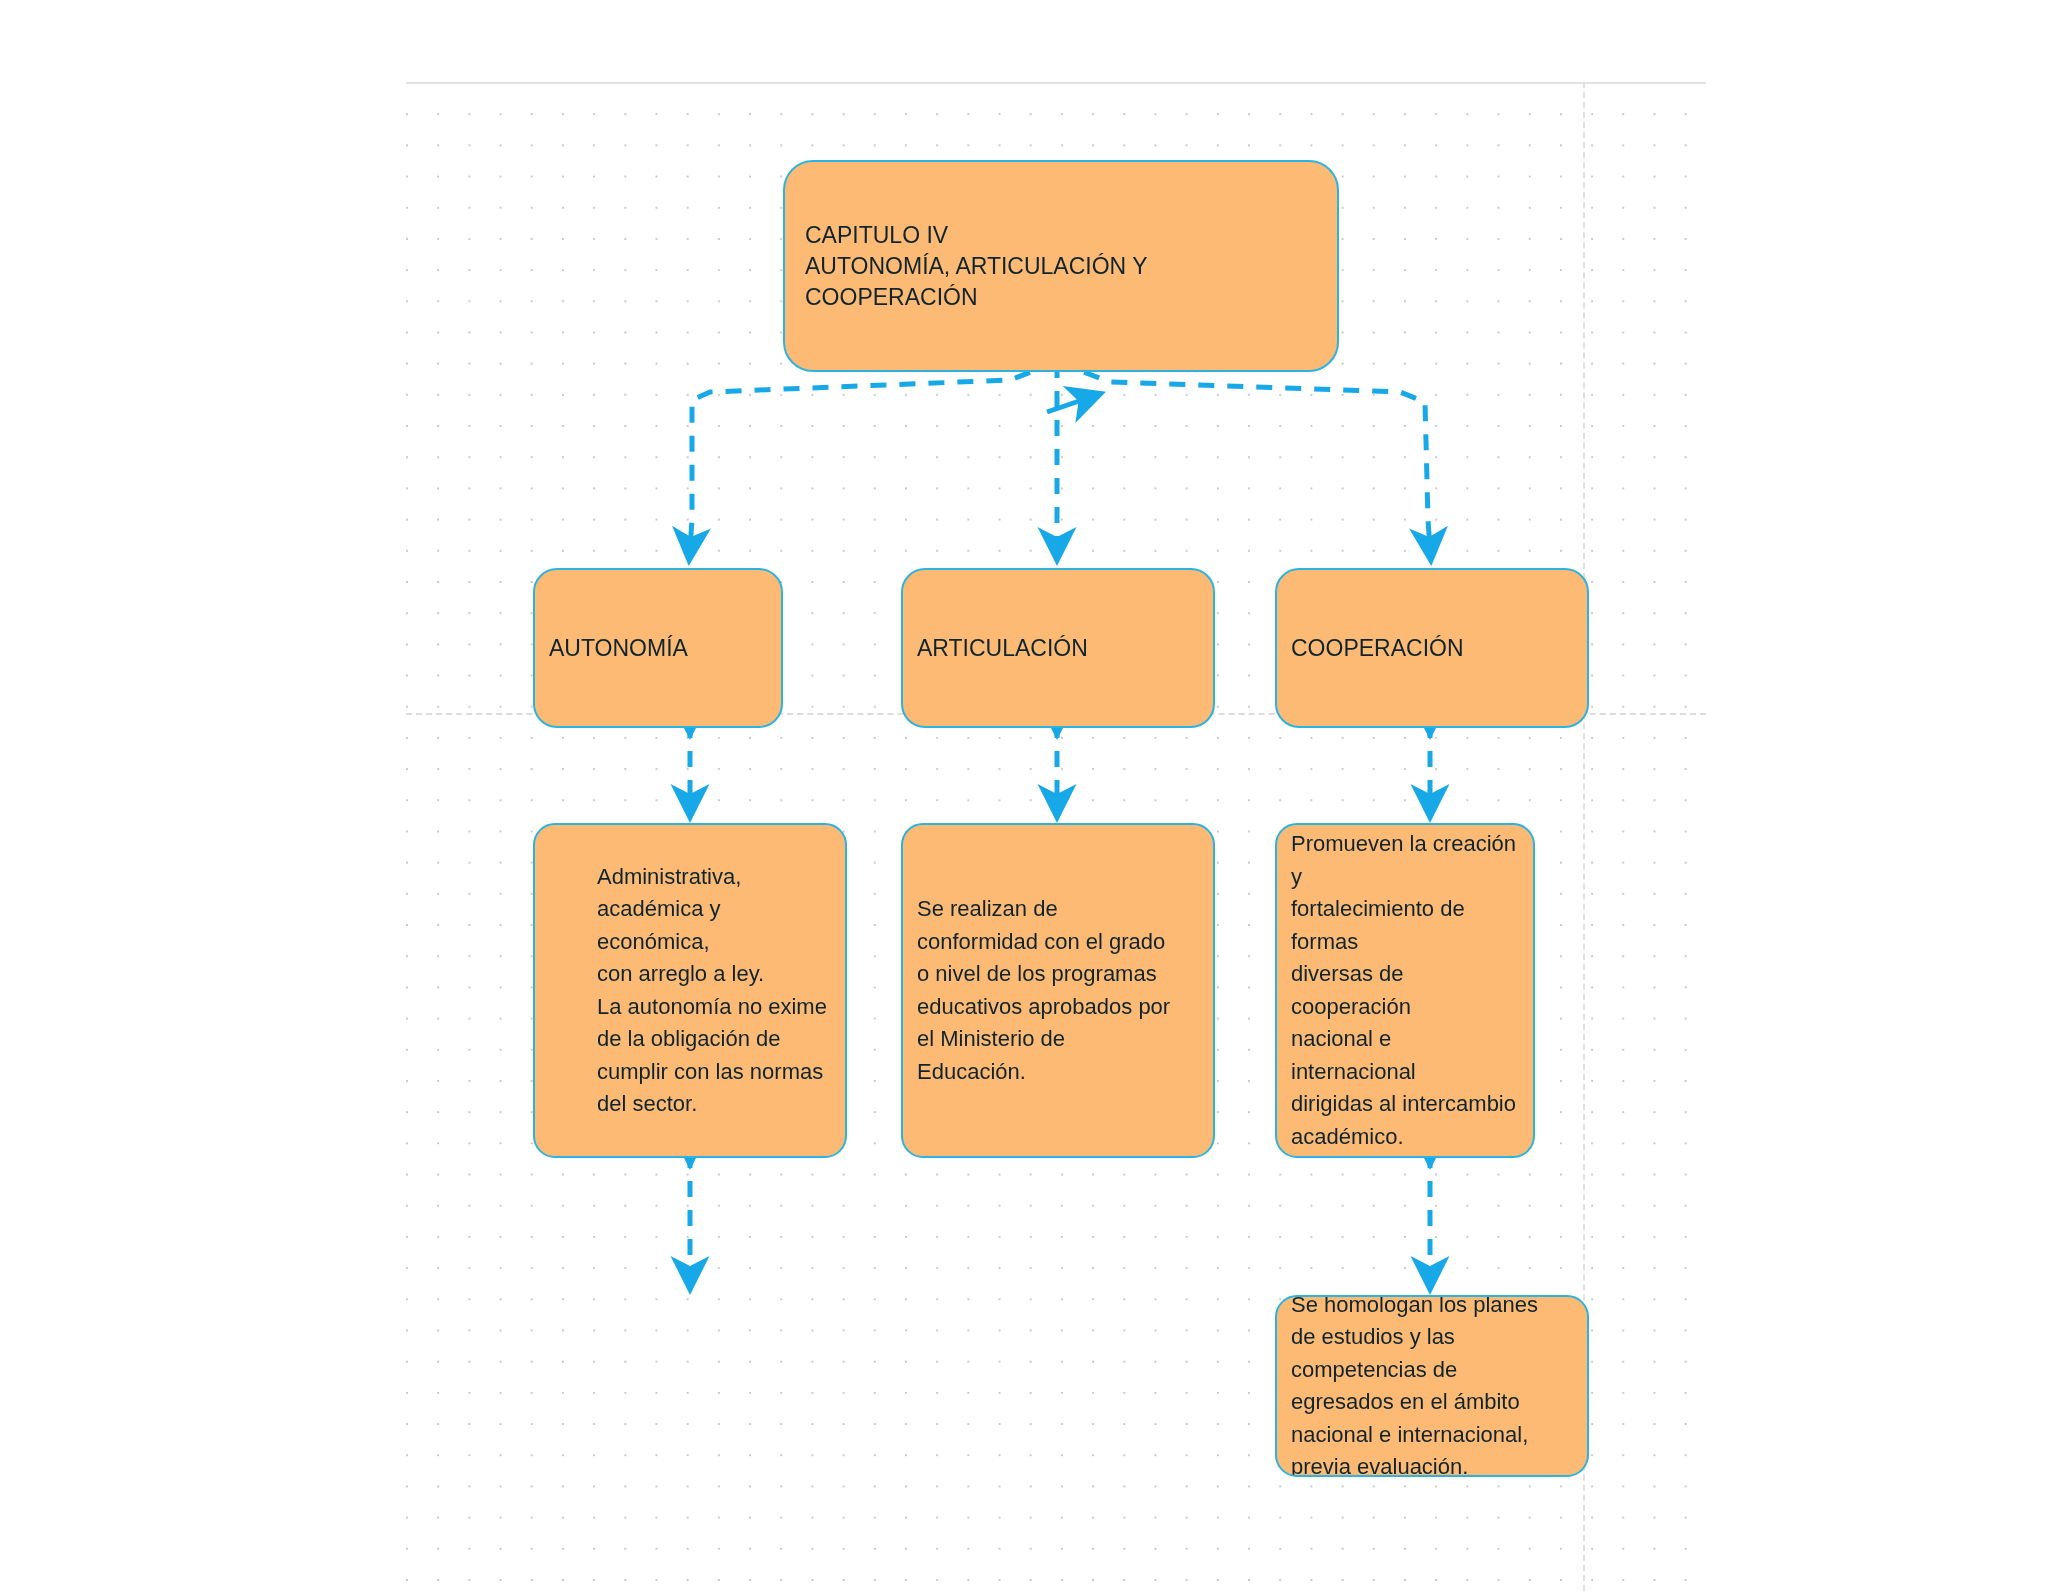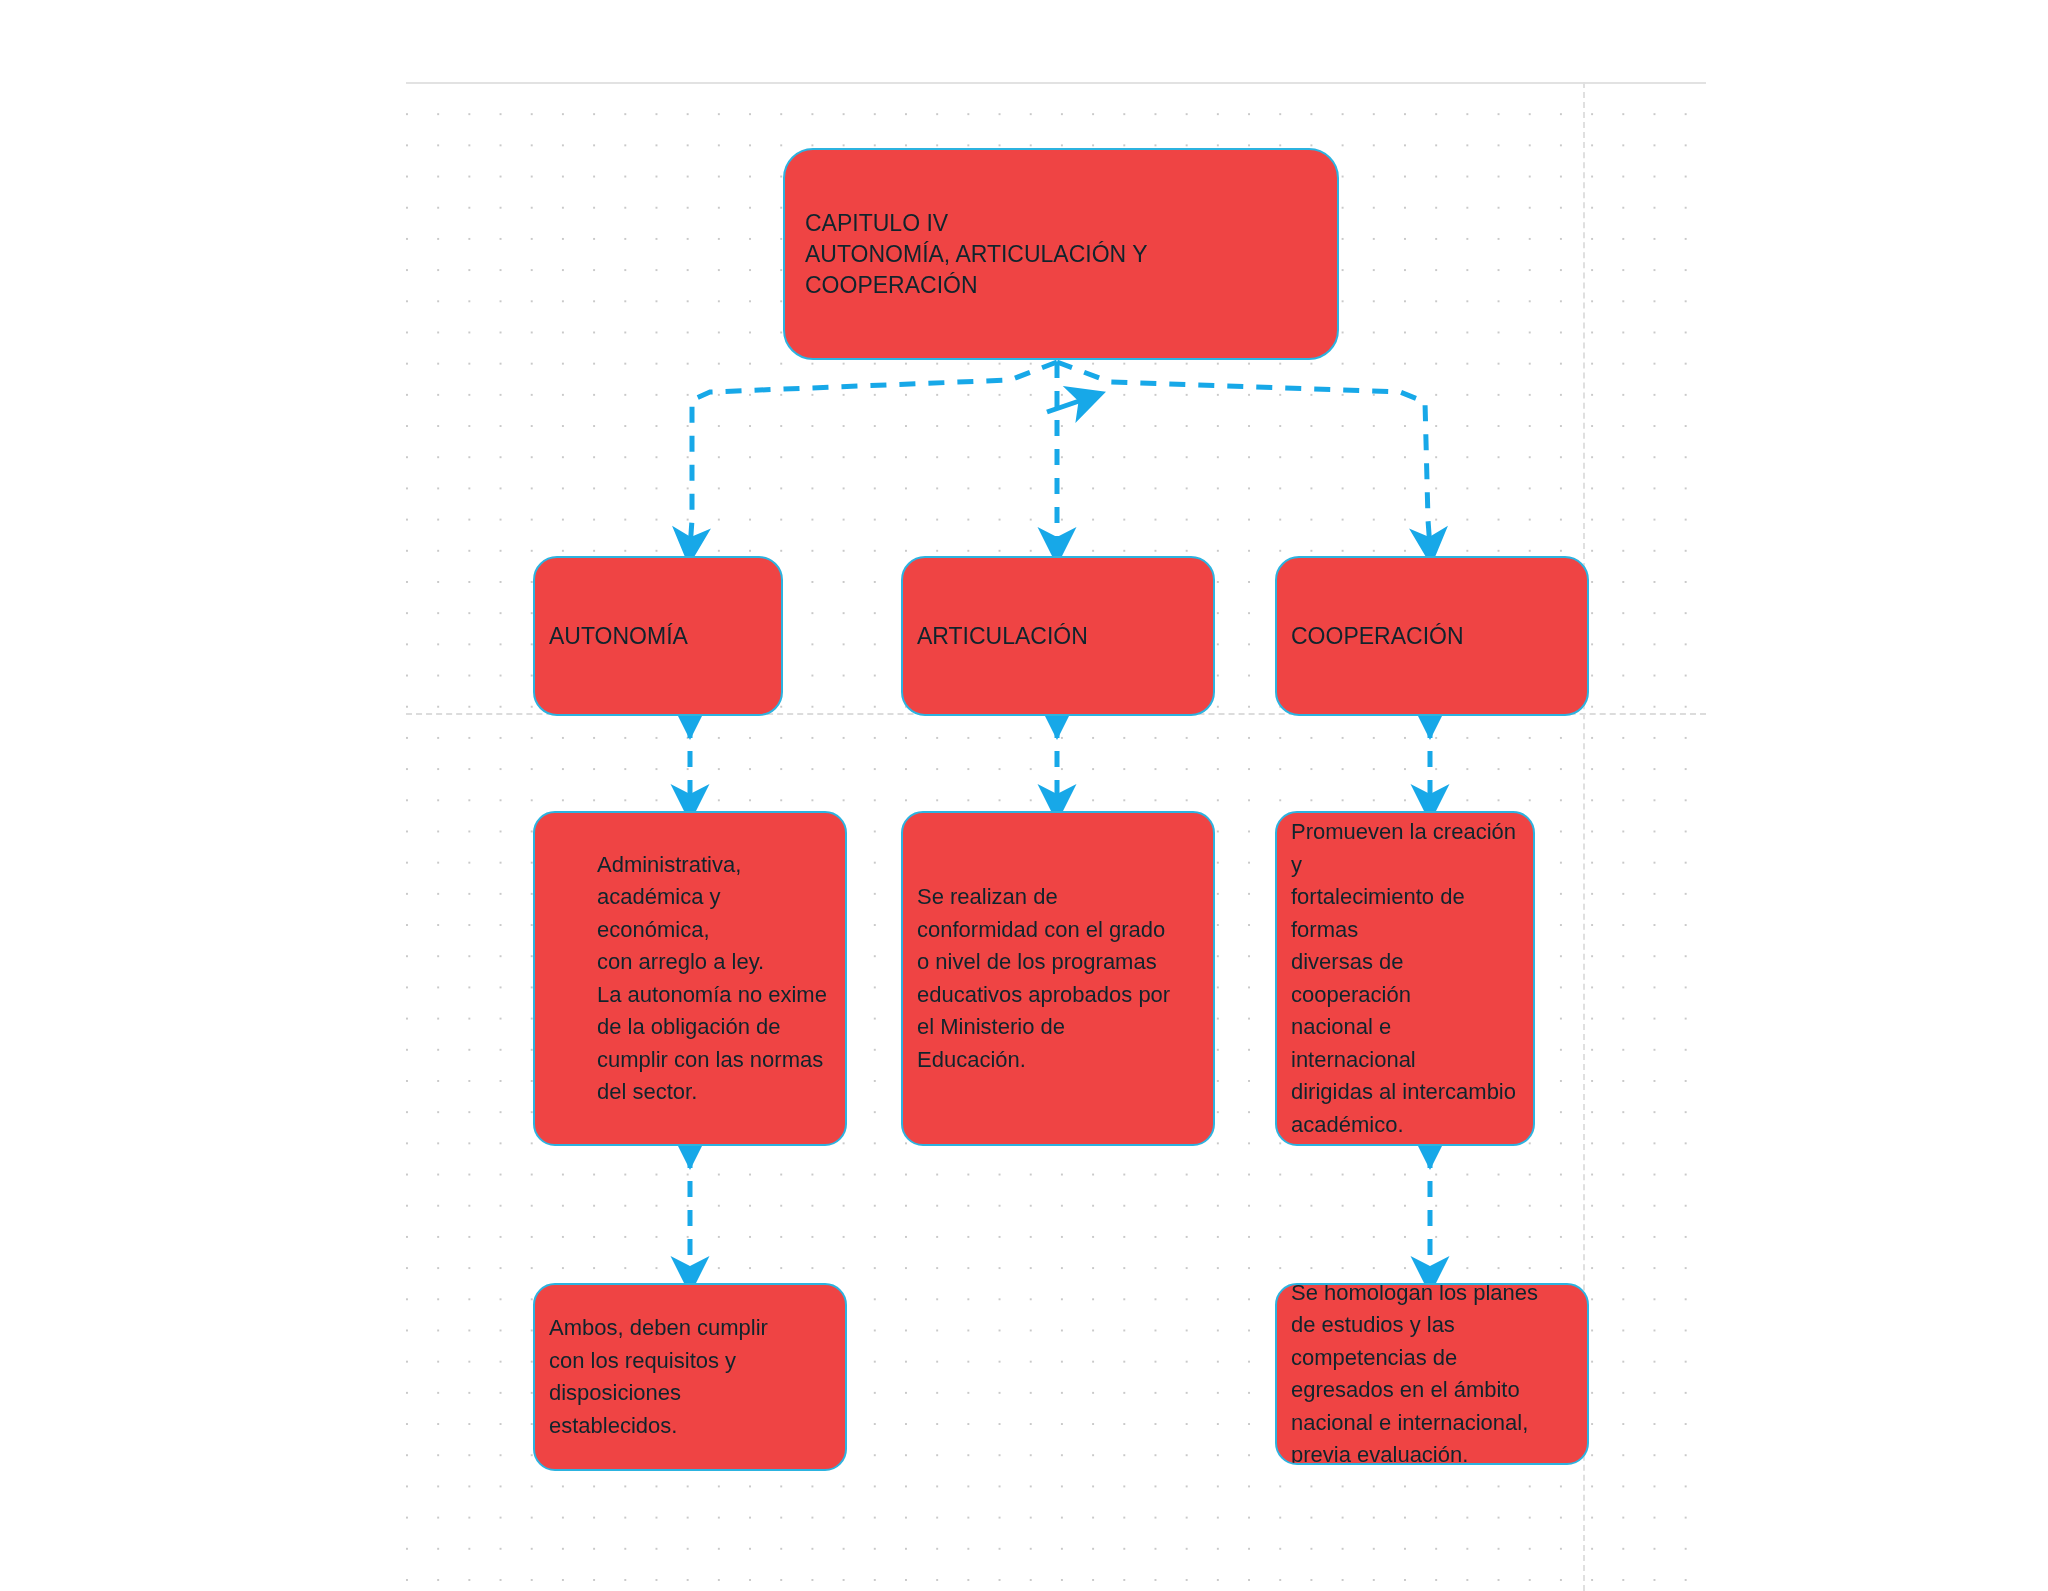--- a/index.html
+++ b/index.html
@@ -48,28 +48,29 @@
   }
   .pagebreak.v {
     width: 0;
     border-left: 2px dashed #e0e0e0;
   }
 
   
   .node {
     position: absolute;
     box-sizing: border-box;
-    background: #ef4444;
+    background: #fdba74;
     border: 2px solid #2cb3e0;
     border-radius: 22px;
     color: #0d2730;
     font-family: "Liberation Sans", sans-serif;
     display: flex;
     align-items: center;
     overflow: hidden;
+    margin-top: 12px;
   }
   .node .txt {
     display: block;
     width: 100%;
     padding: 0 14px;
     white-space: pre-line;
     color: #10242c;
   }
 
   #node-capitulo {
@@ -202,26 +203,20 @@
 
   <div class="node node-l3" id="node-cooperacion-det">
     <span class="txt">Promueven la creación y
 fortalecimiento de formas
 diversas de cooperación
 nacional e internacional
 dirigidas al intercambio
 académico.</span>
   </div>
 
-  <div class="node node-l4" id="node-ambos">
-    <span class="txt">Ambos, deben cumplir
-con los requisitos y
-disposiciones
-establecidos.</span>
-  </div>
 
   <div class="node node-l4" id="node-homologacion">
     <span class="txt">Se homologan los planes
 de estudios y las
 competencias de
 egresados en el ámbito
 nacional e internacional,
 previa evaluación.</span>
   </div>
 

